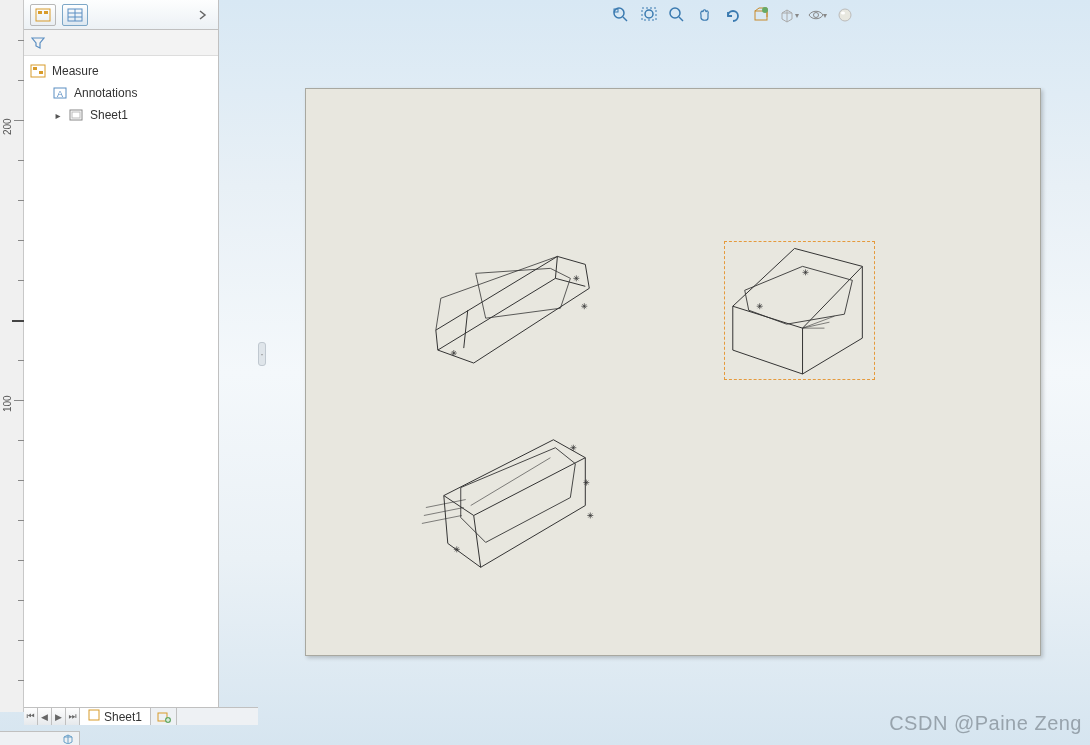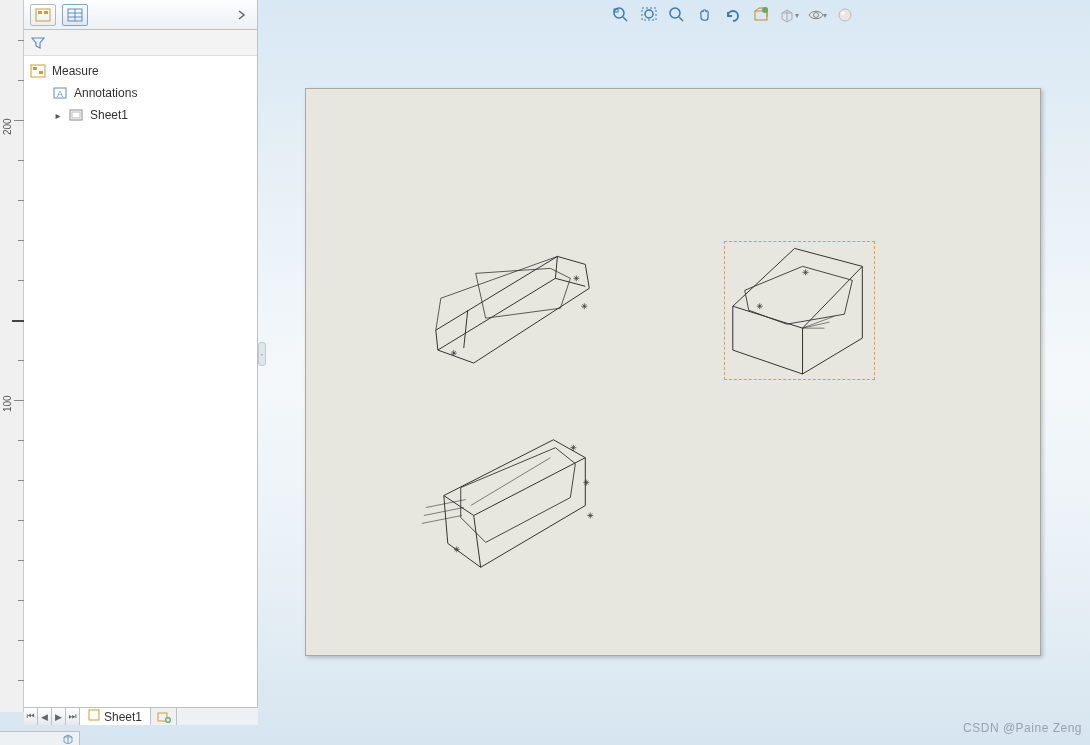--- a/index.html
+++ b/index.html
@@ -9,21 +9,21 @@
     font-family: "Segoe UI", Tahoma, Arial, sans-serif;
     font-size: 12px;
     color: #333;
     overflow: hidden;
     background: linear-gradient(180deg, #d8e8f4 0%, #e8f0f6 25%, #f4f8fb 50%, #eaf1f6 75%, #d6e5f0 100%);
   }
   
   .left-col {
     position: absolute;
     left: 24px; top: 0;
-    width: 234px; height: 712px;
+    width: 195px; height: 712px;
     background: #f3f3f3;
     border-right: 1px solid #c0c0c0;
     display: flex;
     flex-direction: column;
   }
   .ruler-v {
     position: absolute;
     left: 0; top: 0; width: 24px; height: 712px;
     background: #f0f0f0;
     border-right: 1px solid #c8c8c8;
@@ -154,21 +154,21 @@
     background: #dfe5ea;
     border: 1px solid #c0c8d0;
     border-radius: 3px;
     display: flex; align-items: center; justify-content: center;
   }
   .splitter::before { content:"·"; color:#888; }
   
   .watermark {
     position: absolute;
     right: 8px; bottom: 10px;
-    font-size: 12px;
+    font-size: 20px;
     color: rgba(140,150,160,0.85);
     letter-spacing: 0.5px;
     font-family: Arial, sans-serif;
   }
   
   .bl-stub {
     position: absolute;
     left: 0; bottom: 0; width: 80px; height: 14px;
     background: #eef1f4;
     border-top: 1px solid #c0c0c0;

